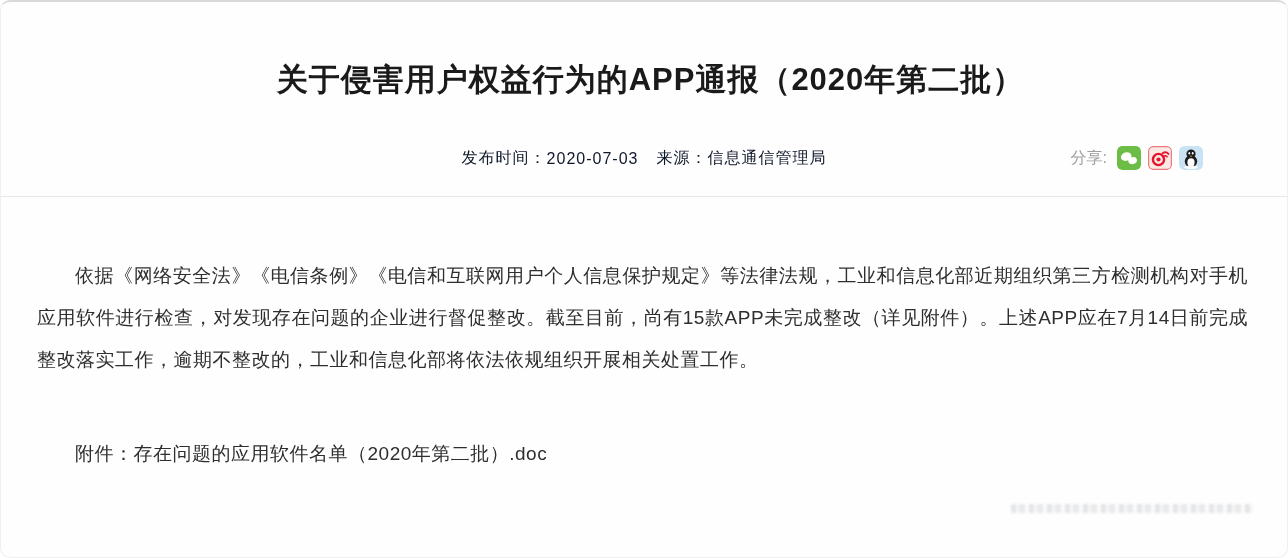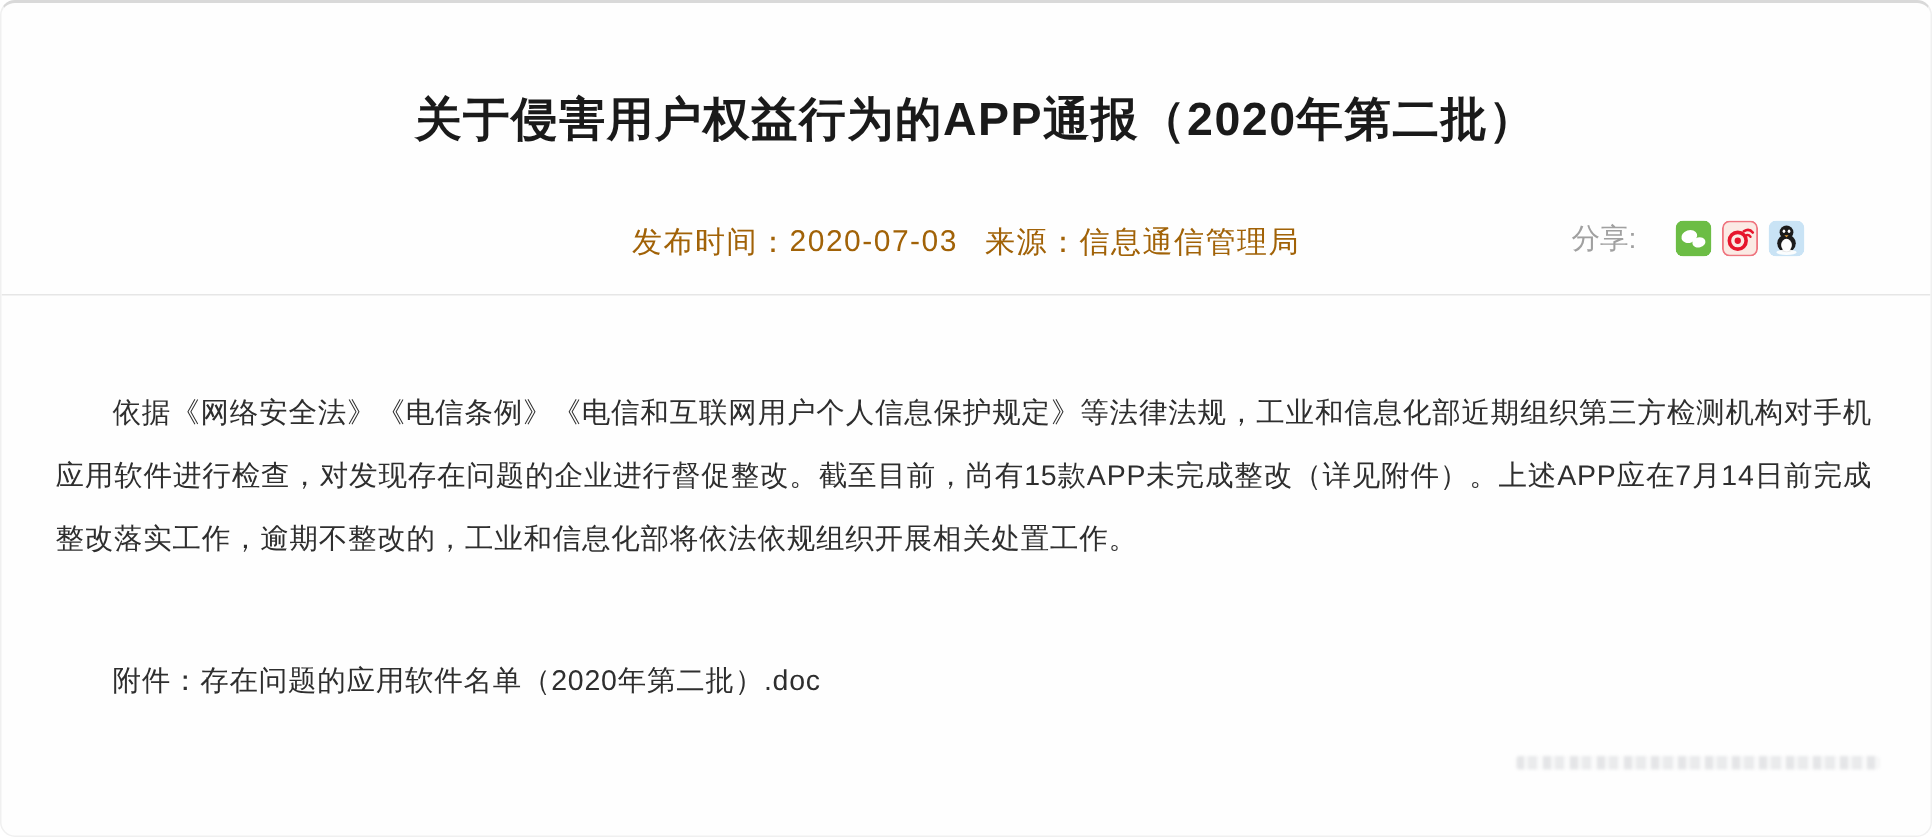--- a/index.html
+++ b/index.html
@@ -28,32 +28,32 @@
     line-height: 1.3;
     padding-left: 13px;
   }
   .meta-row {
     position: relative;
     margin-top: 48px;
     height: 26px;
   }
   .meta-center {
     text-align: center;
-    font-size: 20px;
-    color: #a16207;
+    font-size: 16px;
+    color: #0f172a;
     letter-spacing: 1px;
   }
   .meta-center span { vertical-align: middle; }
   .meta-gap { display: inline-block; width: 18px; }
   .share-group {
     position: absolute;
     right: 84px; top: -2px;
     display: flex; align-items: center; gap: 7px;
   }
-  .share-label { font-size: 19px; color: #a0a0a0; margin-right: 19px; }
+  .share-label { font-size: 16px; color: #a0a0a0; margin-right: 3px; }
   .share-icon {
     width: 24px; height: 24px;
     border-radius: 5px;
     display: inline-flex; align-items: center; justify-content: center;
     cursor: pointer;
     overflow: hidden;
   }
   .share-icon svg { display: block; }
   .divider {
     margin: 22px 0 0 0;

